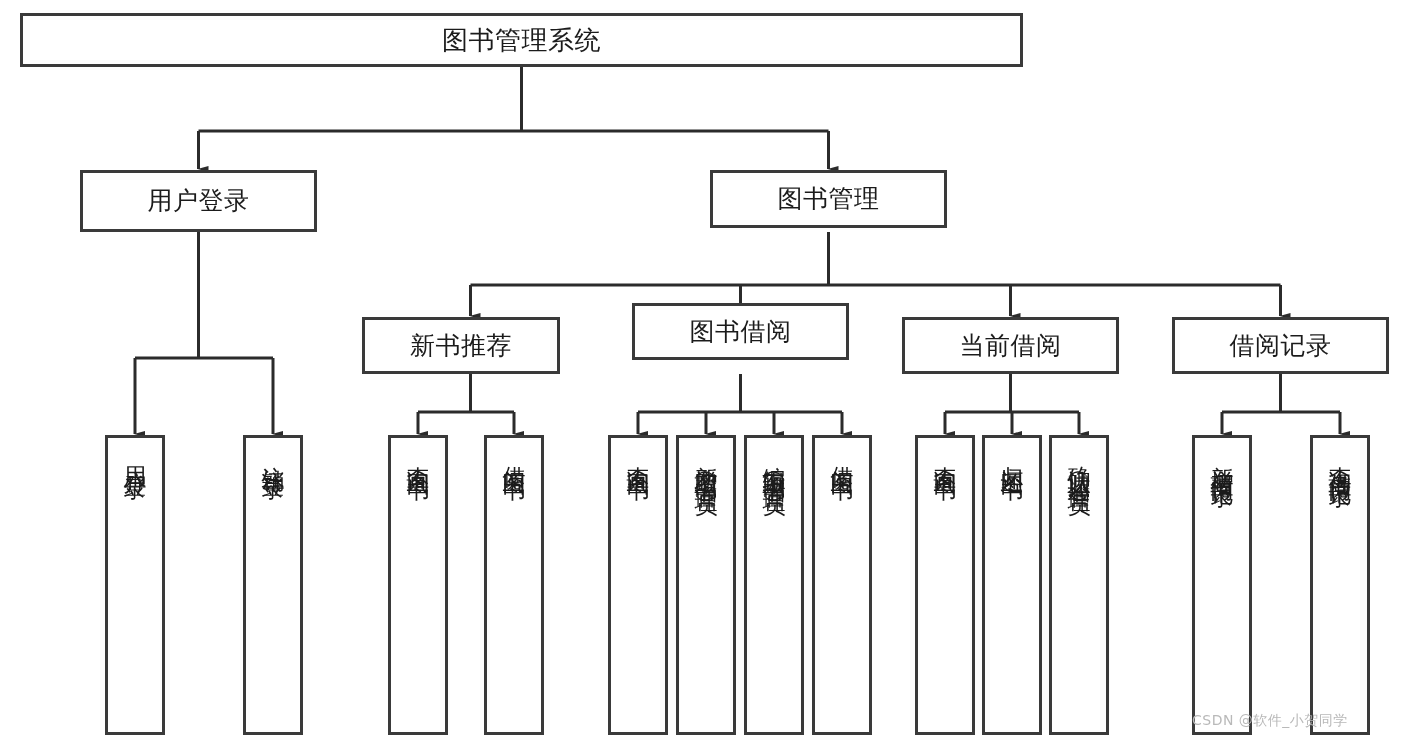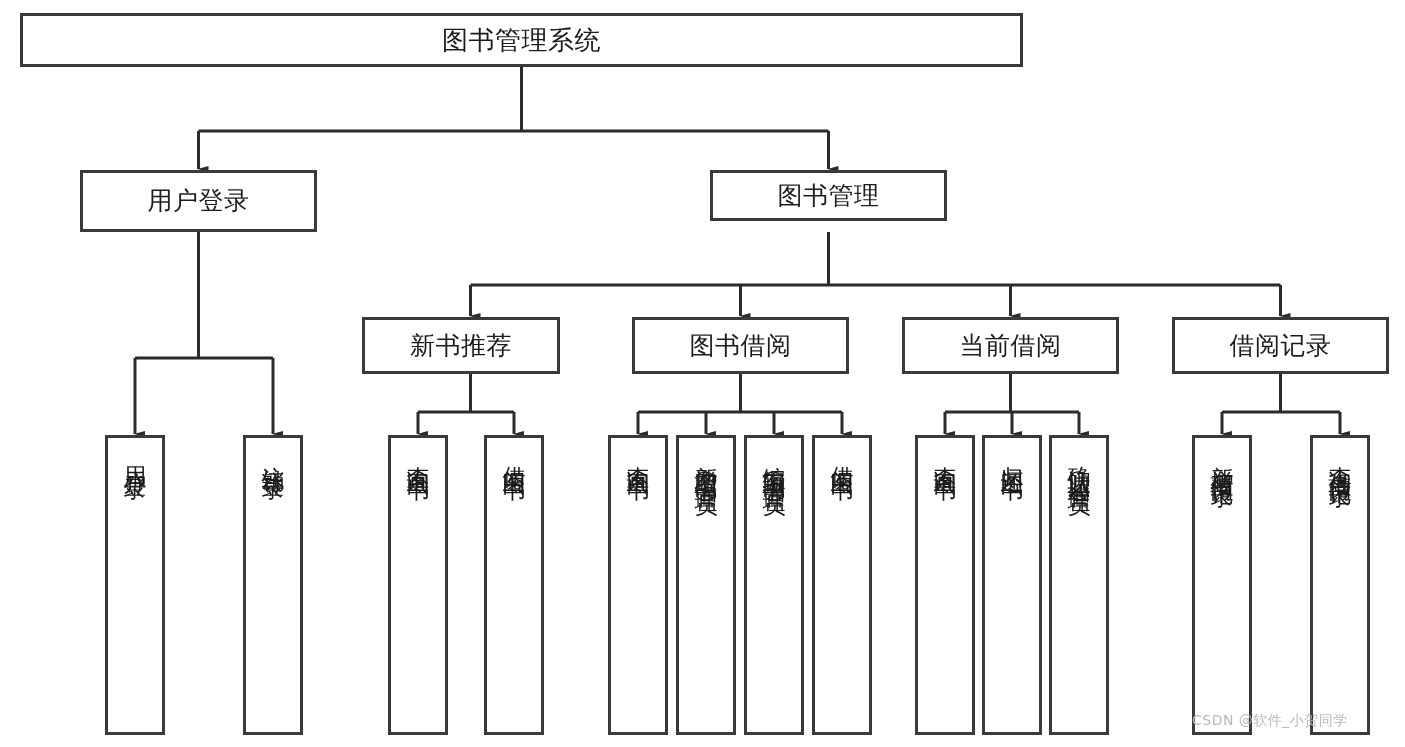--- a/index.html
+++ b/index.html
@@ -115,29 +115,29 @@
   </svg>
 
   <div class="node root horizontal" style="left: 20px; top: 13px; width: 1003px; height: 54px; border-color: rgb(58, 58, 58); color: rgb(27, 27, 27);">
     <span class="node-label">图书管理系统</span>
   </div>
 
   <div class="node horizontal" style="left: 80px; top: 170px; width: 237px; height: 62px; border-color: rgb(58, 58, 58); color: rgb(27, 27, 27);">
     <span class="node-label">用户登录</span>
   </div>
 
-  <div class="node horizontal" style="left: 710px; top: 170px; width: 237px; height: 51px; border-color: rgb(58, 58, 58); color: rgb(27, 27, 27);">
+  <div class="node horizontal" style="left: 710px; top: 170px; width: 237px; height: 58px; border-color: rgb(58, 58, 58); color: rgb(27, 27, 27);">
     <span class="node-label">图书管理</span>
   </div>
 
   <div class="node horizontal" style="left: 362px; top: 317px; width: 198px; height: 57px; border-color: rgb(58, 58, 58); color: rgb(27, 27, 27);">
     <span class="node-label">新书推荐</span>
   </div>
 
-  <div class="node horizontal" style="left: 632px; top: 317px; width: 217px; height: 57px; border-color: rgb(58, 58, 58); color: rgb(27, 27, 27);">
+  <div class="node horizontal" style="left: 632px; top: 303px; width: 217px; height: 57px; border-color: rgb(58, 58, 58); color: rgb(27, 27, 27);">
     <span class="node-label">图书借阅</span>
   </div>
 
   <div class="node horizontal" style="left: 1172px; top: 317px; width: 217px; height: 57px; border-color: rgb(58, 58, 58); color: rgb(27, 27, 27);">
     <span class="node-label">借阅记录</span>
   </div>
 
   <div class="node horizontal" style="left: 902px; top: 317px; width: 217px; height: 57px; border-color: rgb(58, 58, 58); color: rgb(27, 27, 27);">
     <span class="node-label">当前借阅</span>
   </div>

